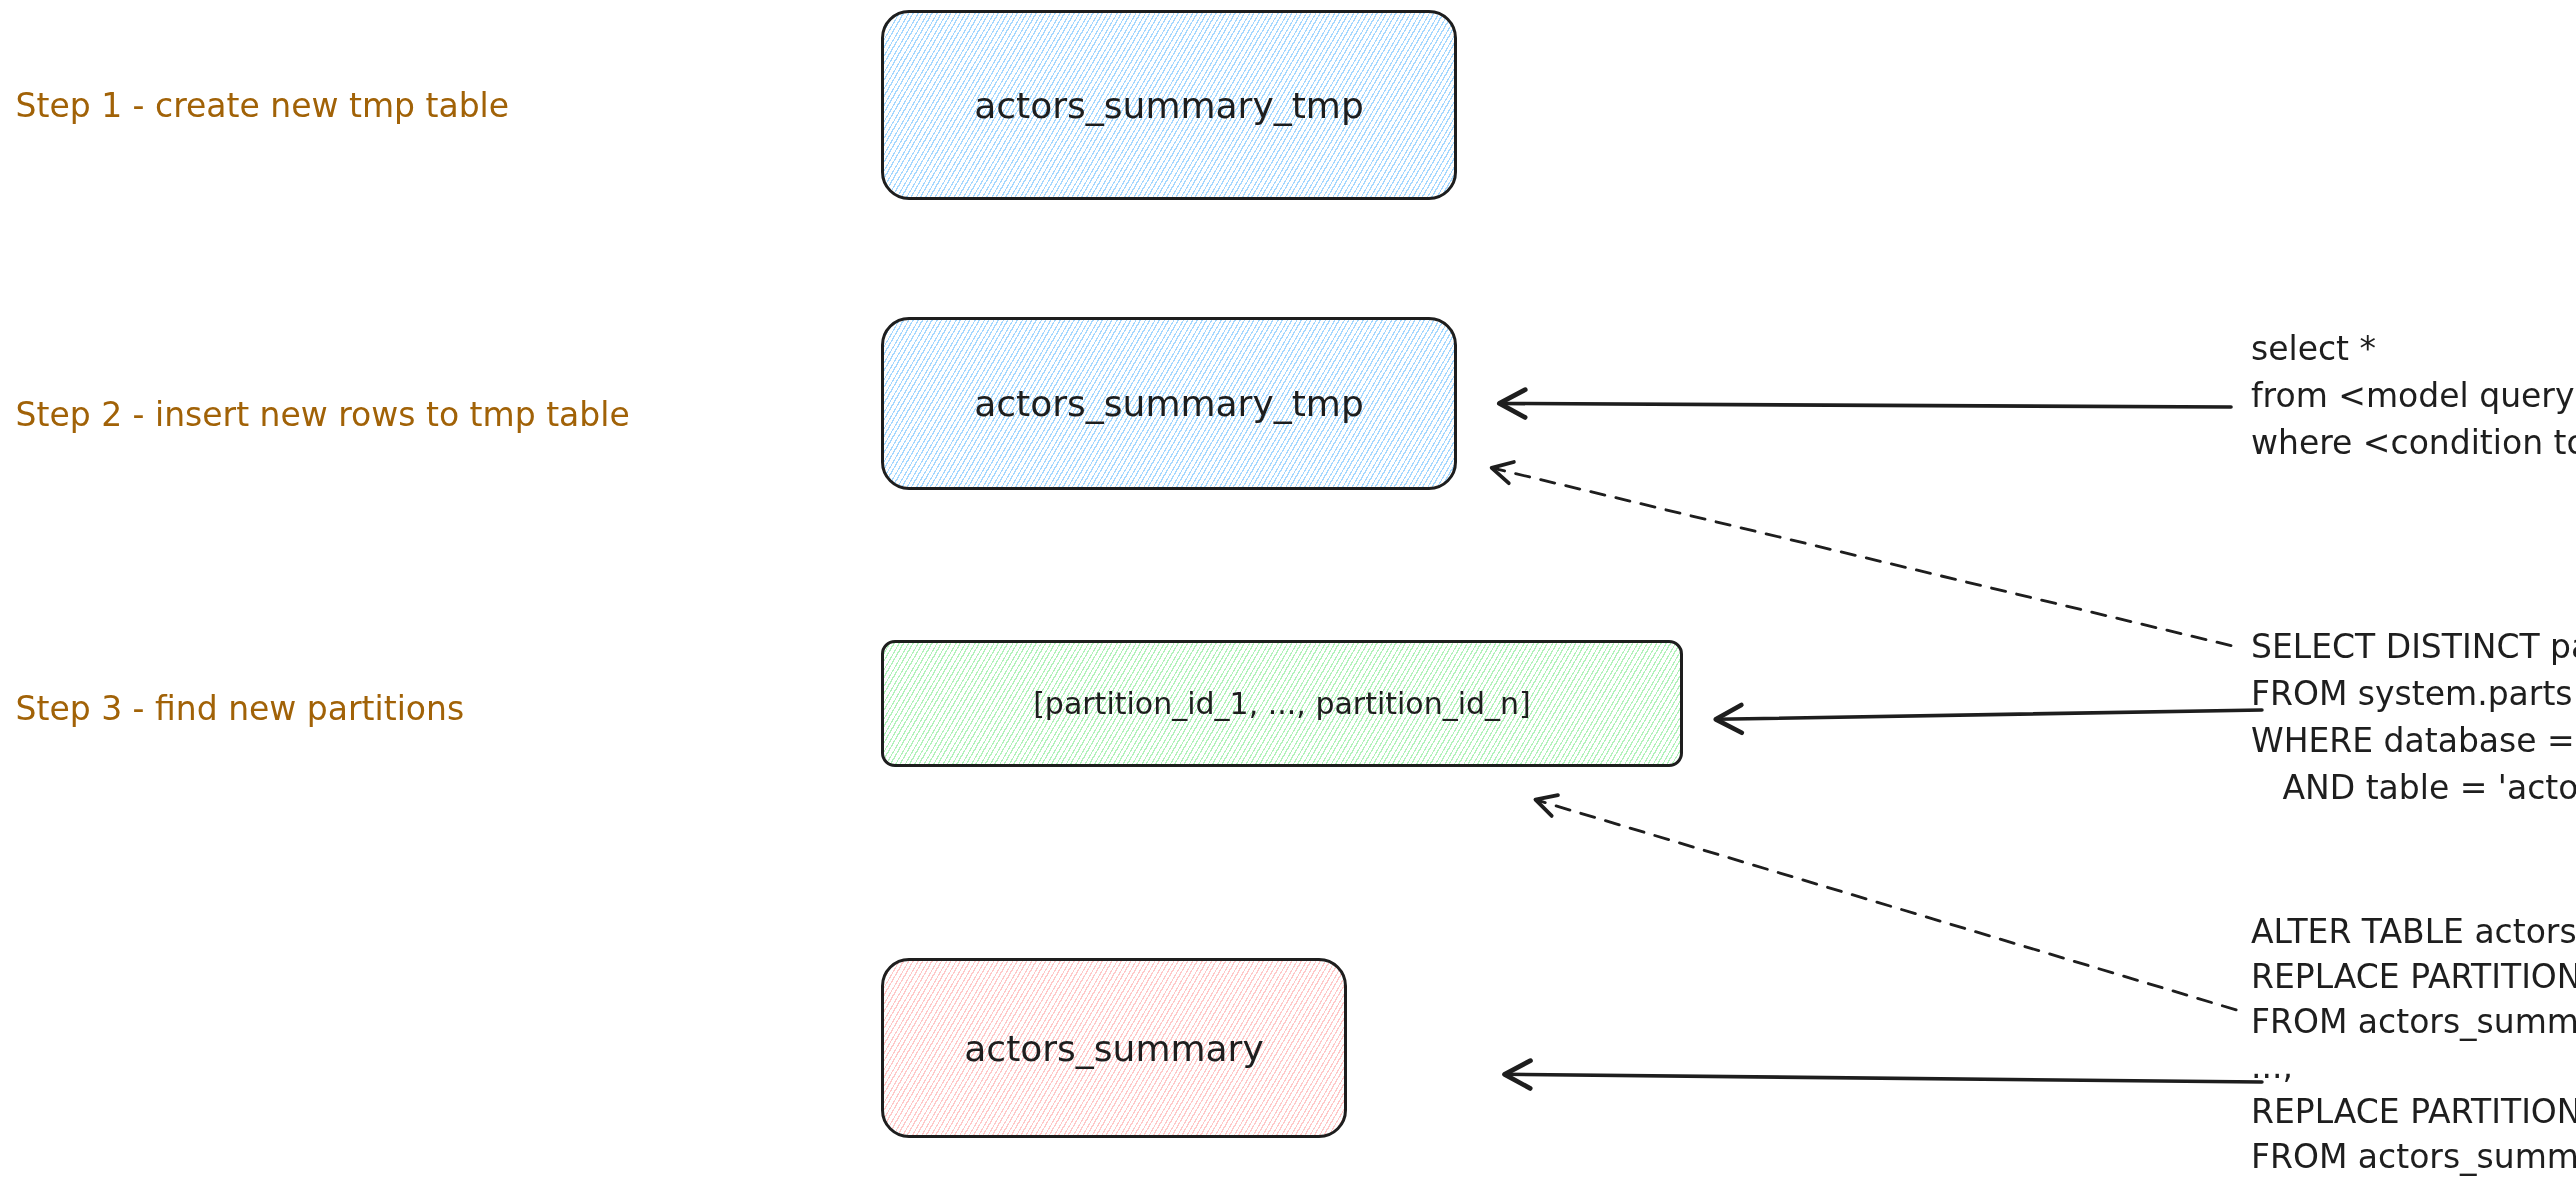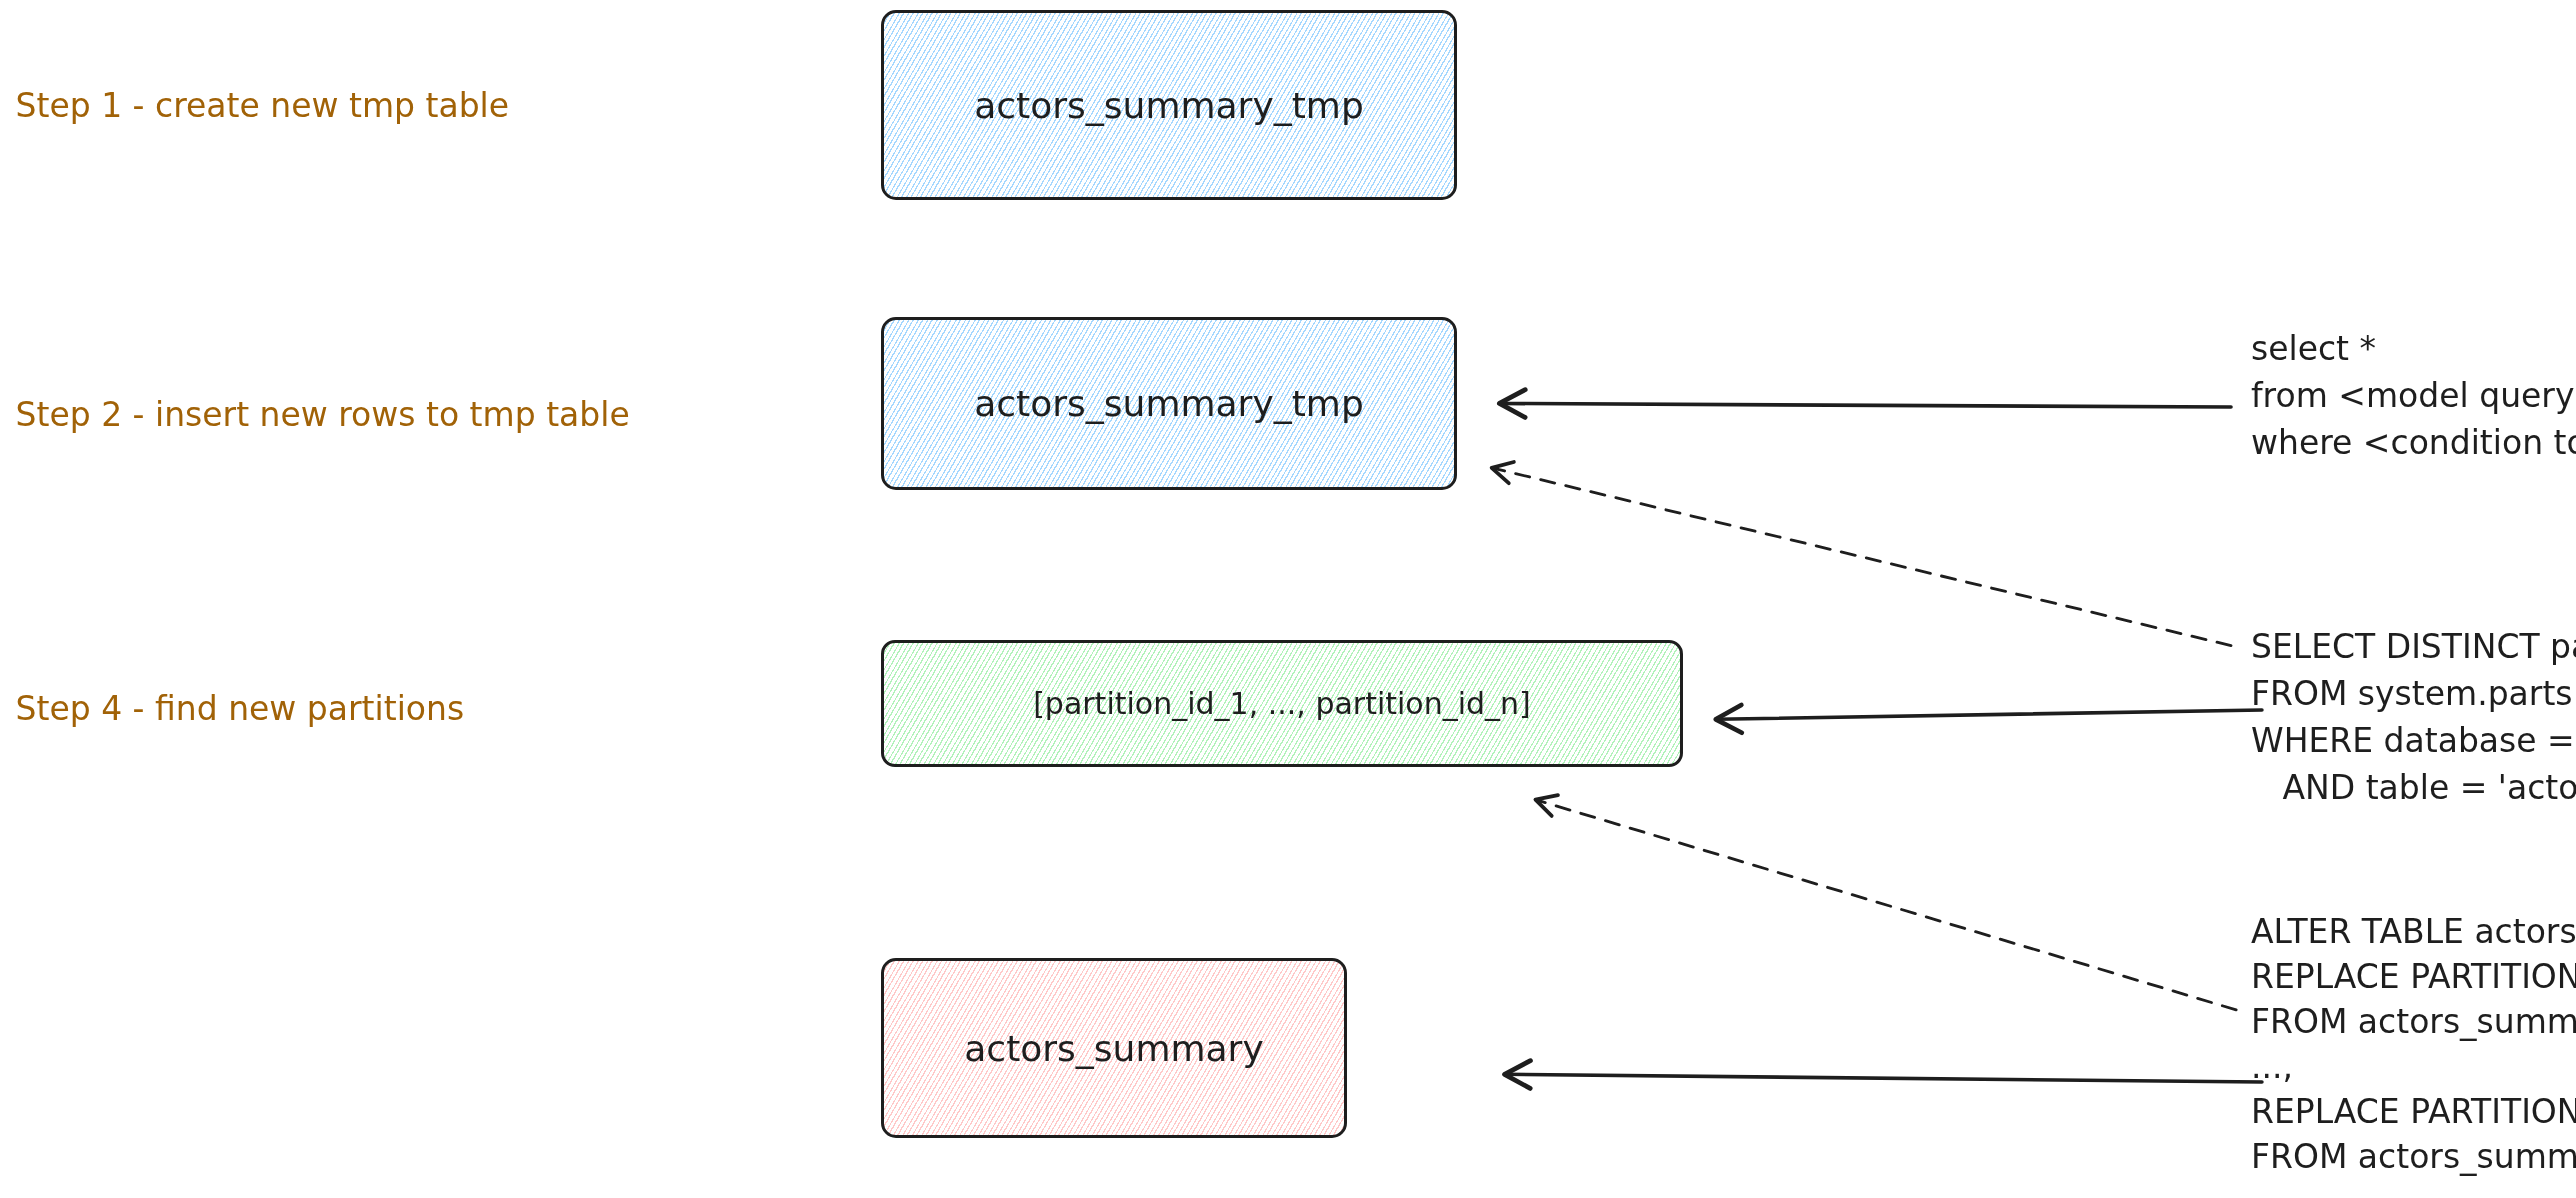--- a/index.html
+++ b/index.html
@@ -40,21 +40,20 @@
   }
   .hatch {
     
     background-image: repeating-linear-gradient(
       120deg,
       var(--hc, #cccccc) 0 1.3px,
       transparent 1.3px 4.6px,
       var(--hc, #cccccc) 4.6px 5.7px,
       transparent 5.7px 8.2px
     );
-    border-radius: 15px;
   }
   .node-label {
     font-size: 36px;
     white-space: pre;
     color: #1e1e1e;
   }
   .node-label.small {
     font-size: 30px;
   }
   .sql-block {
@@ -79,21 +78,21 @@
     pointer-events: none;
   }
 </style>
 </head>
 <body>
 
 <div id="canvas">
 
   <div class="step-label" style="top:86px">Step 1 - create new tmp table</div>
   <div class="step-label" style="top:395px">Step 2 - insert new rows to tmp table</div>
-  <div class="step-label" style="top:689px">Step 4 - find new partitions</div>
+  <div class="step-label" style="top:689px">Step 3 - find new partitions</div>
 
   <div class="node hatch" style="left: 881px; top: 10.3px; width: 576px; height: 190px; --hc: #a5d8ff;">
     <span class="node-label">actors_summary_tmp</span>
   </div>
 
   <div class="node hatch" style="left: 881px; top: 317px; width: 576px; height: 173px; --hc: #a5d8ff;">
     <span class="node-label">actors_summary_tmp</span>
   </div>
 
   <div class="node hatch" style="left: 881px; top: 640px; width: 802px; height: 127px; border-radius: 14px; --hc: #b2f2bb;">

